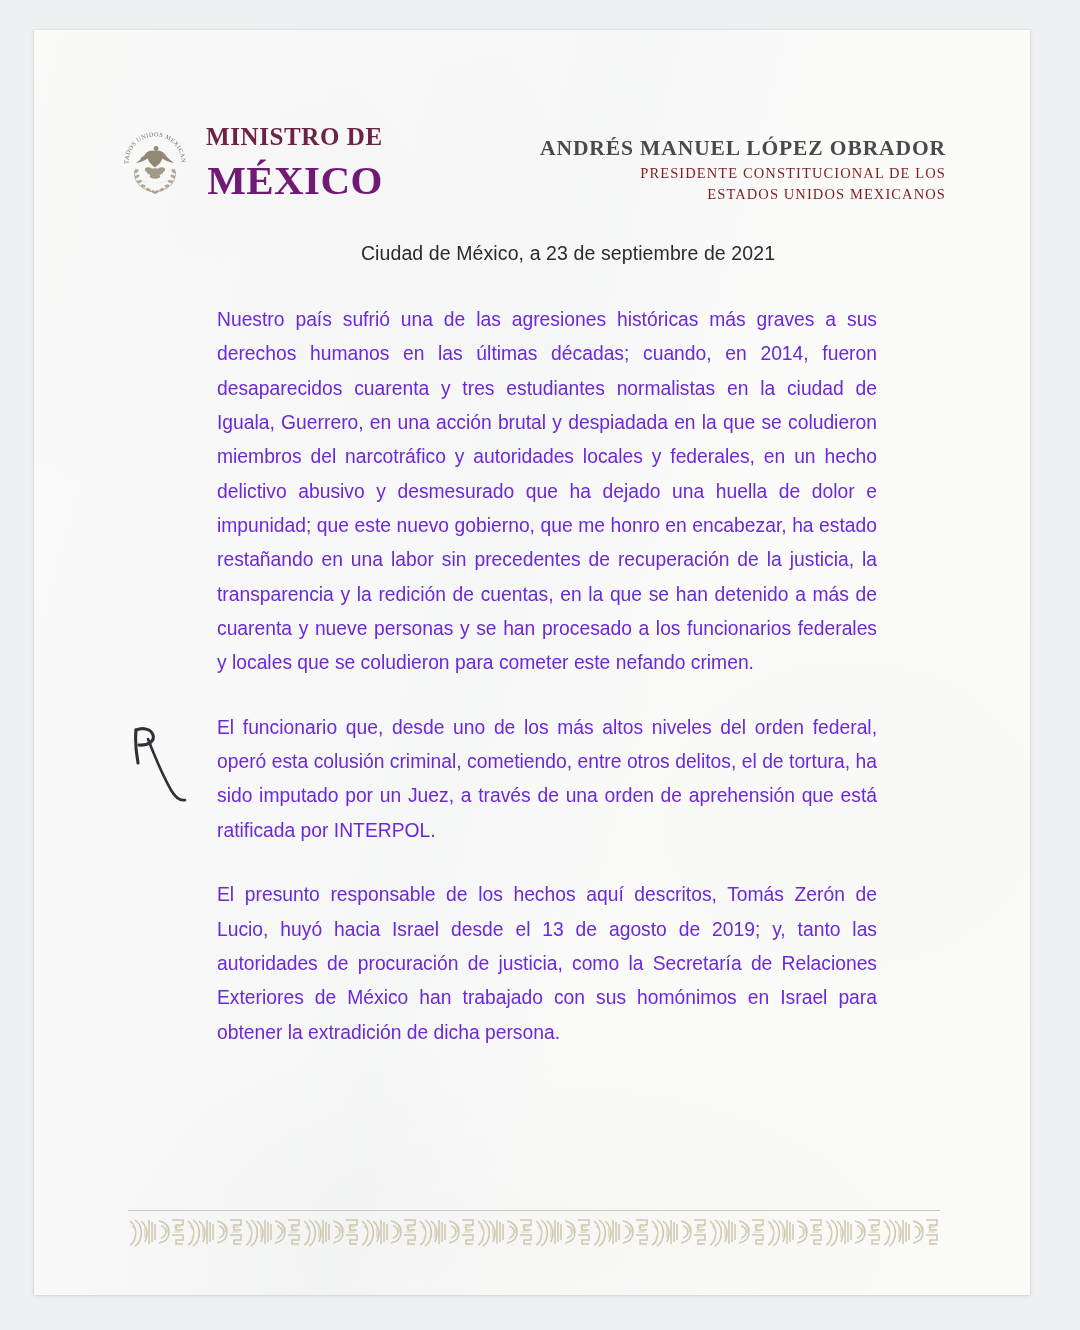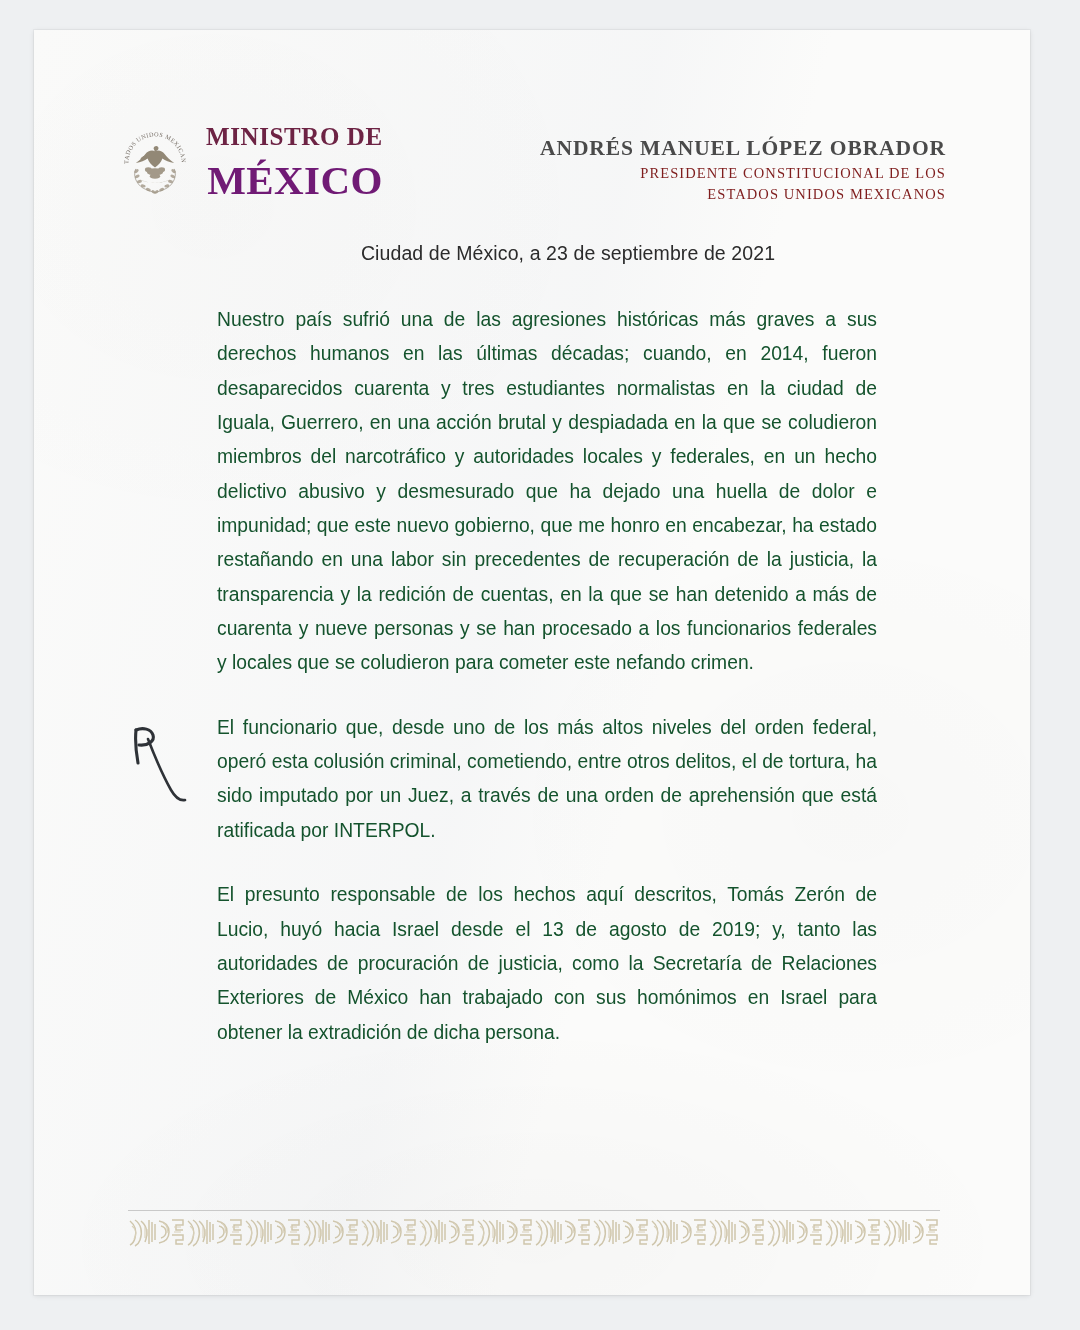--- a/index.html
+++ b/index.html
@@ -147,21 +147,21 @@
 
   #salutation {
     font-size: 19.5px;
     color: #232323;
     margin-bottom: 32px;
   }
 
   .body-paragraph {
     font-size: 19.3px;
     line-height: 1.78;
-    color: #14532d;
+    color: #6d28d9;
     text-align: justify;
     margin: 0 0 30px 0;
     hyphens: none;
   }
   .body-paragraph:last-child {
     margin-bottom: 0;
   }
 
   
   #margin-mark {

